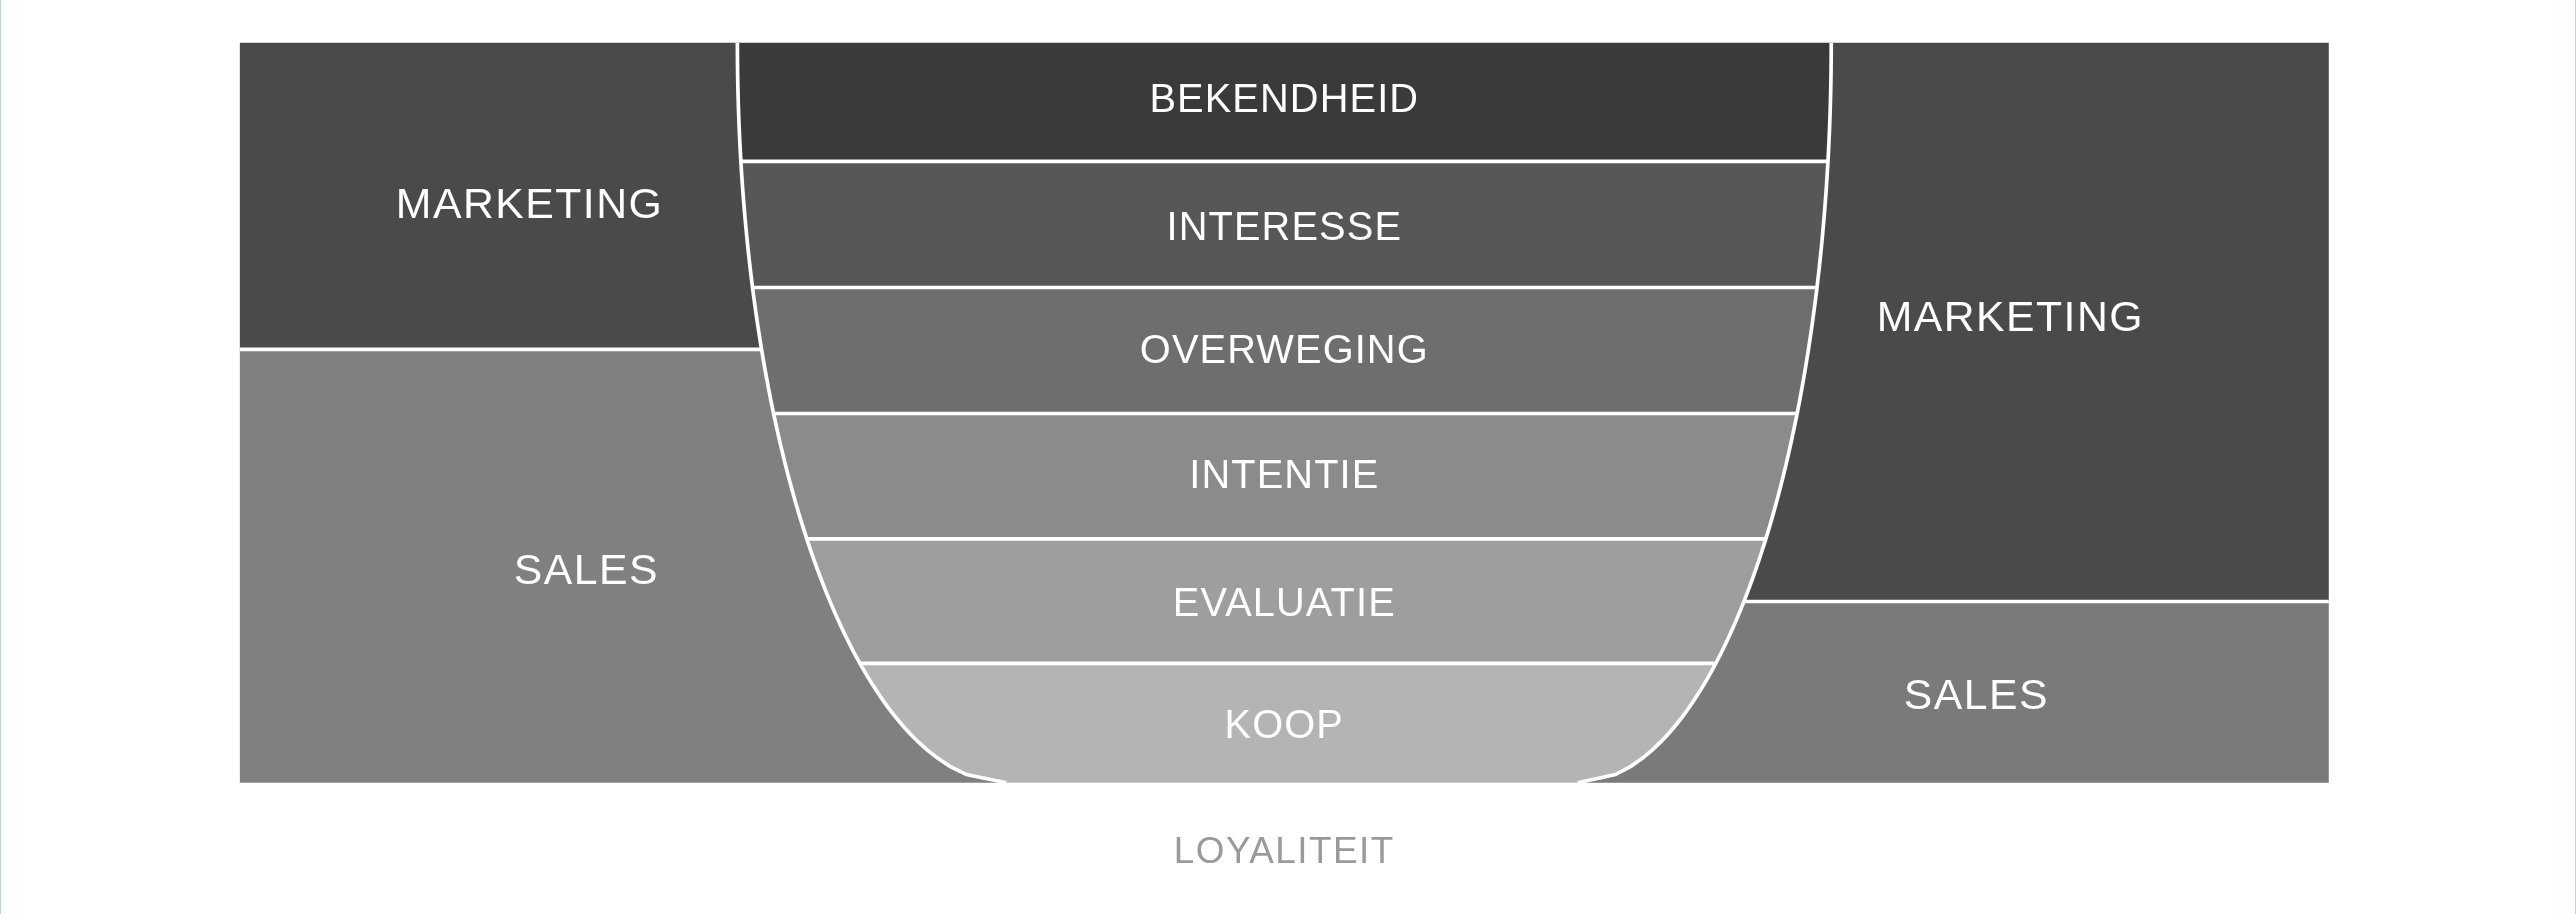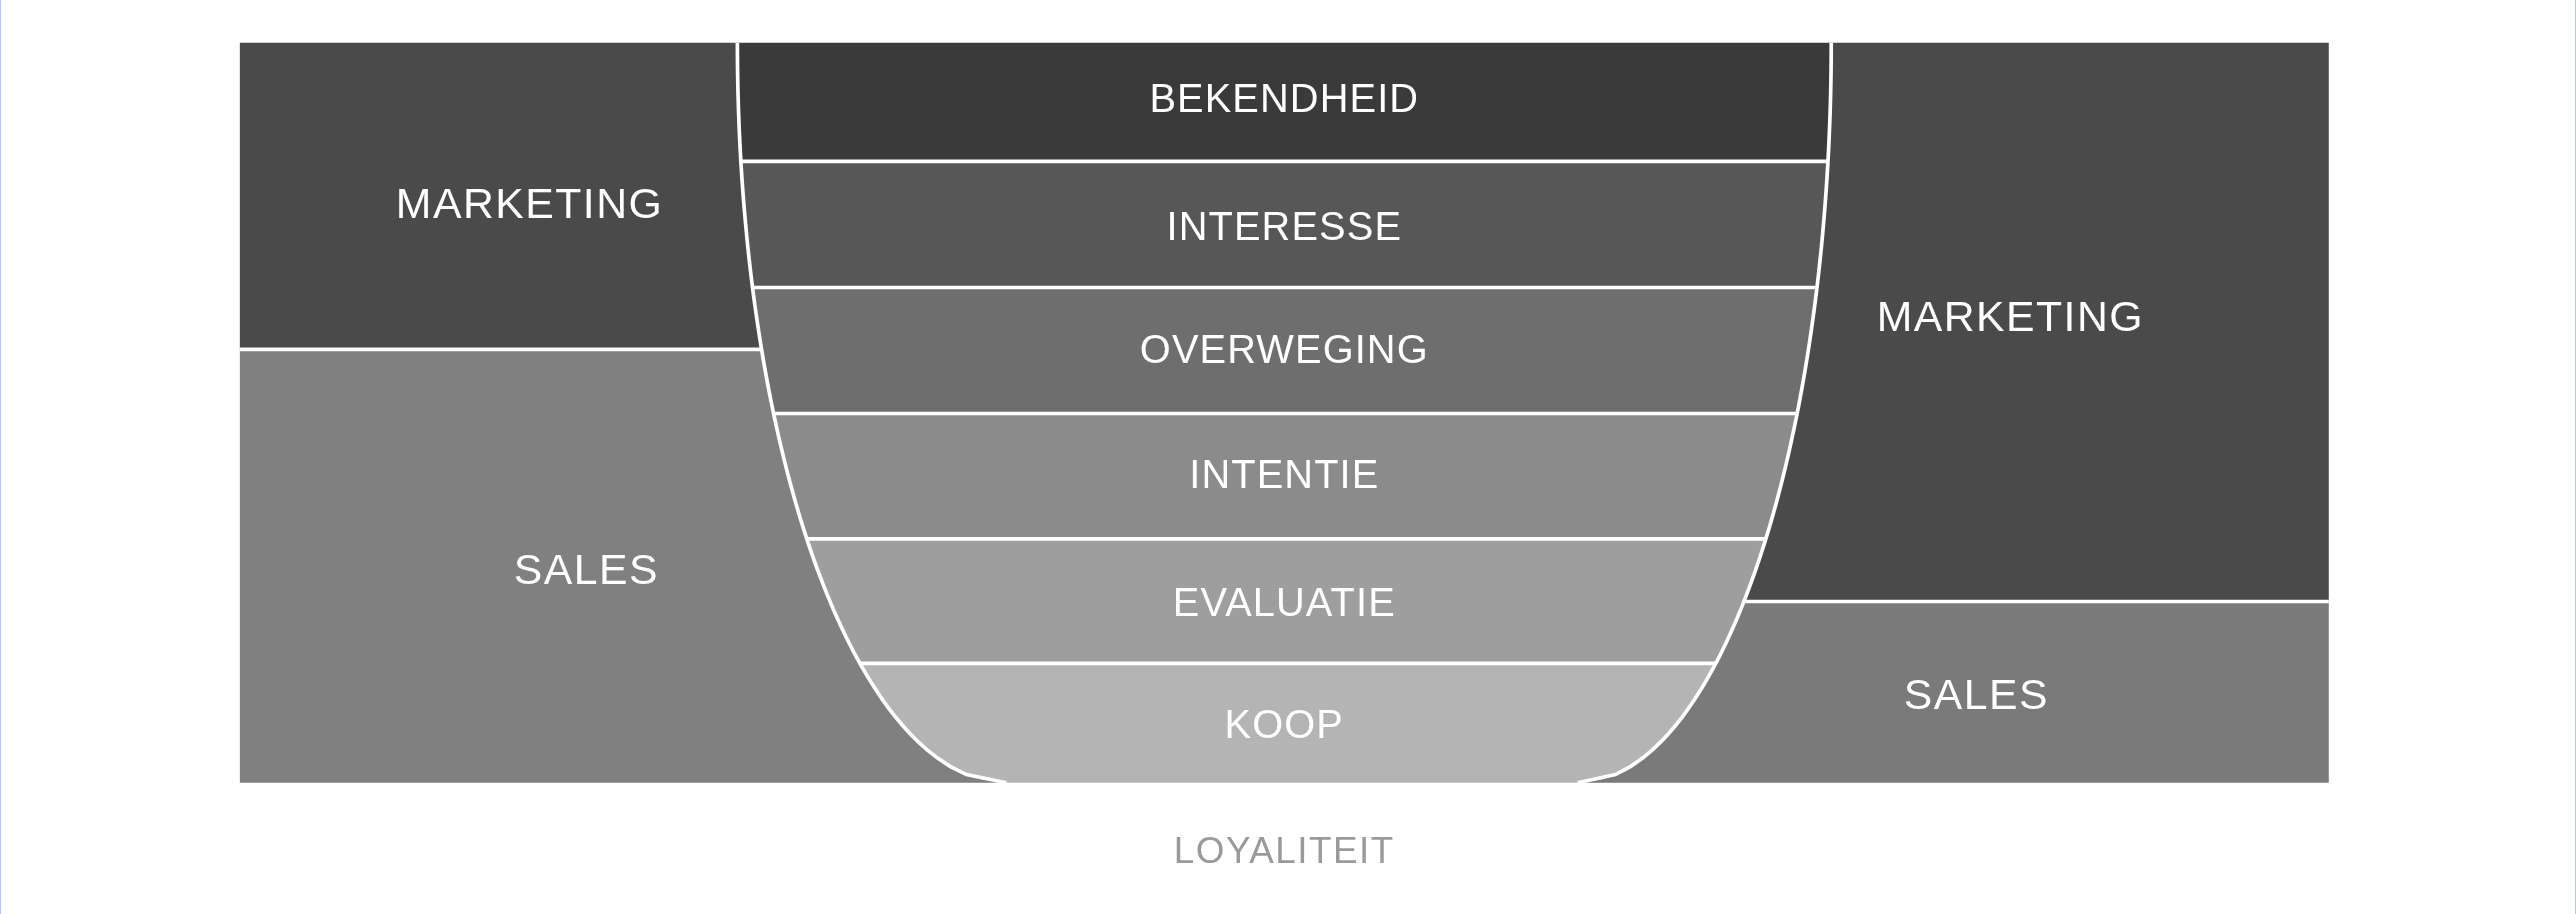--- a/index.html
+++ b/index.html
@@ -11,21 +11,21 @@
   body {
     width: 2576px;
     height: 914px;
     font-family: "Liberation Sans", sans-serif;
     overflow: hidden;
   }
   #stage {
     position: relative;
     width: 2576px;
     height: 914px;
-    background: #1d4ed8;
+    background: #15803d;
   }
   #funnel-svg {
     position: absolute;
     left: 0;
     top: 0;
     width: 2576px;
     height: 914px;
     display: block;
   }
   .seg-label {

